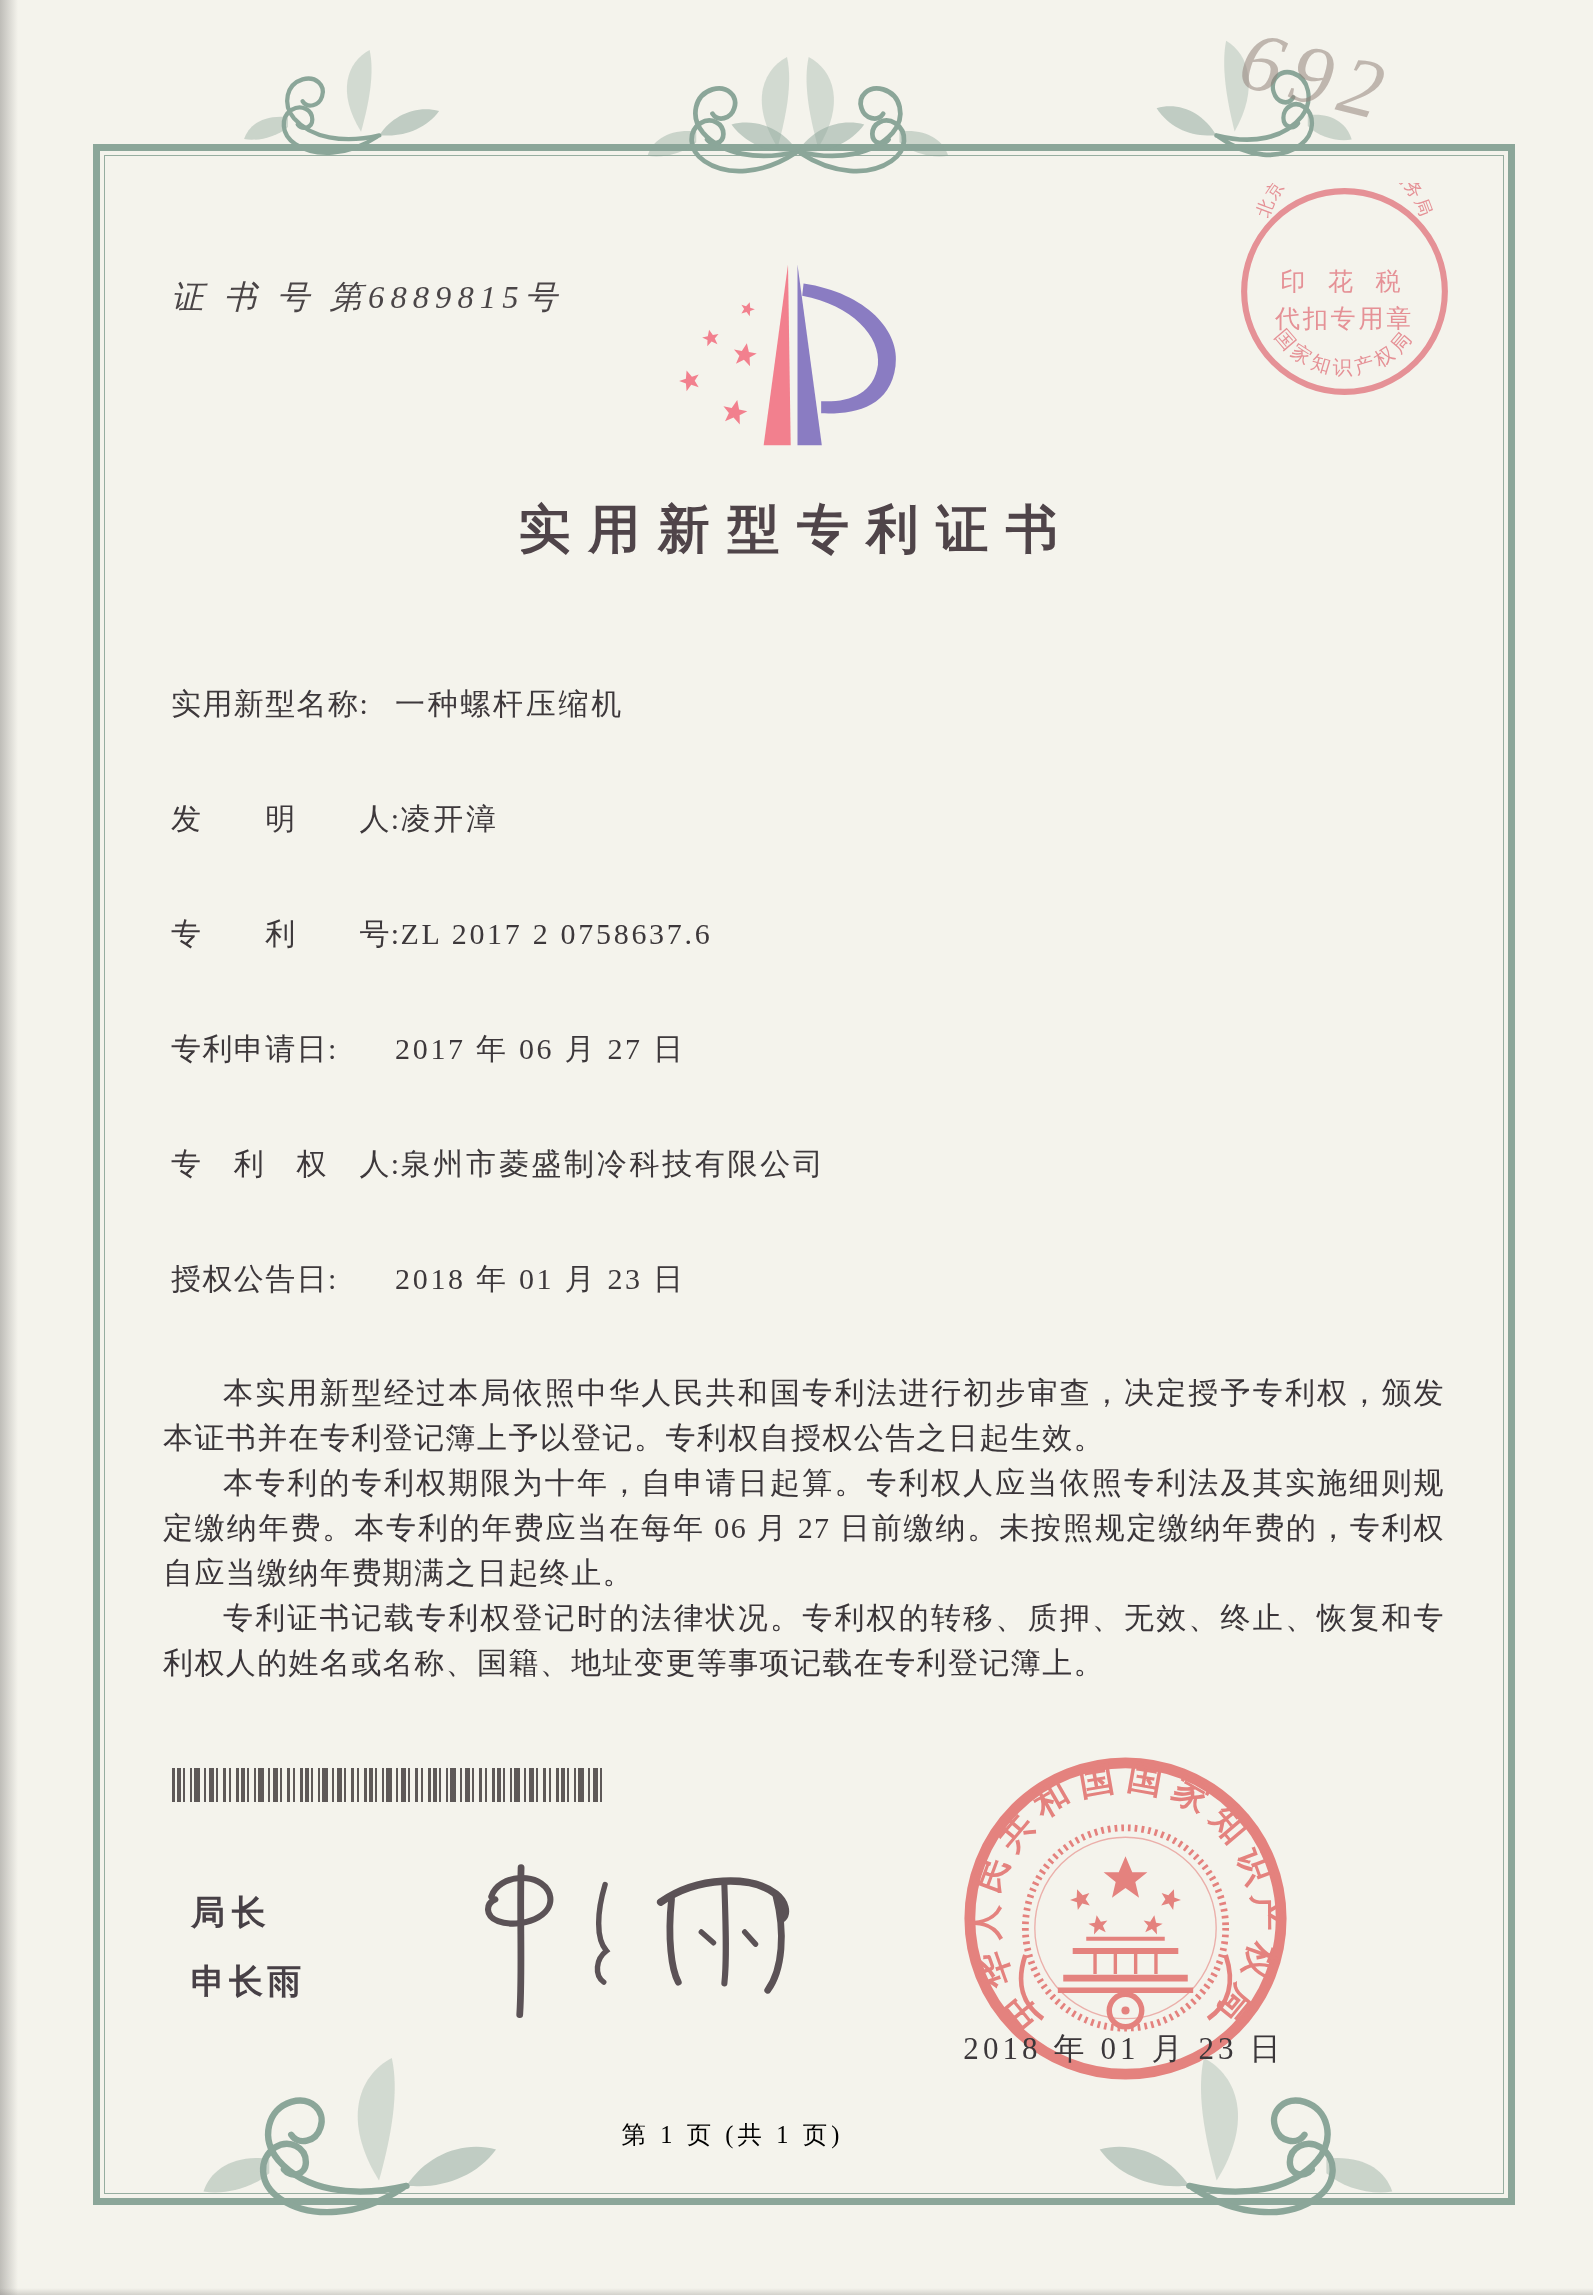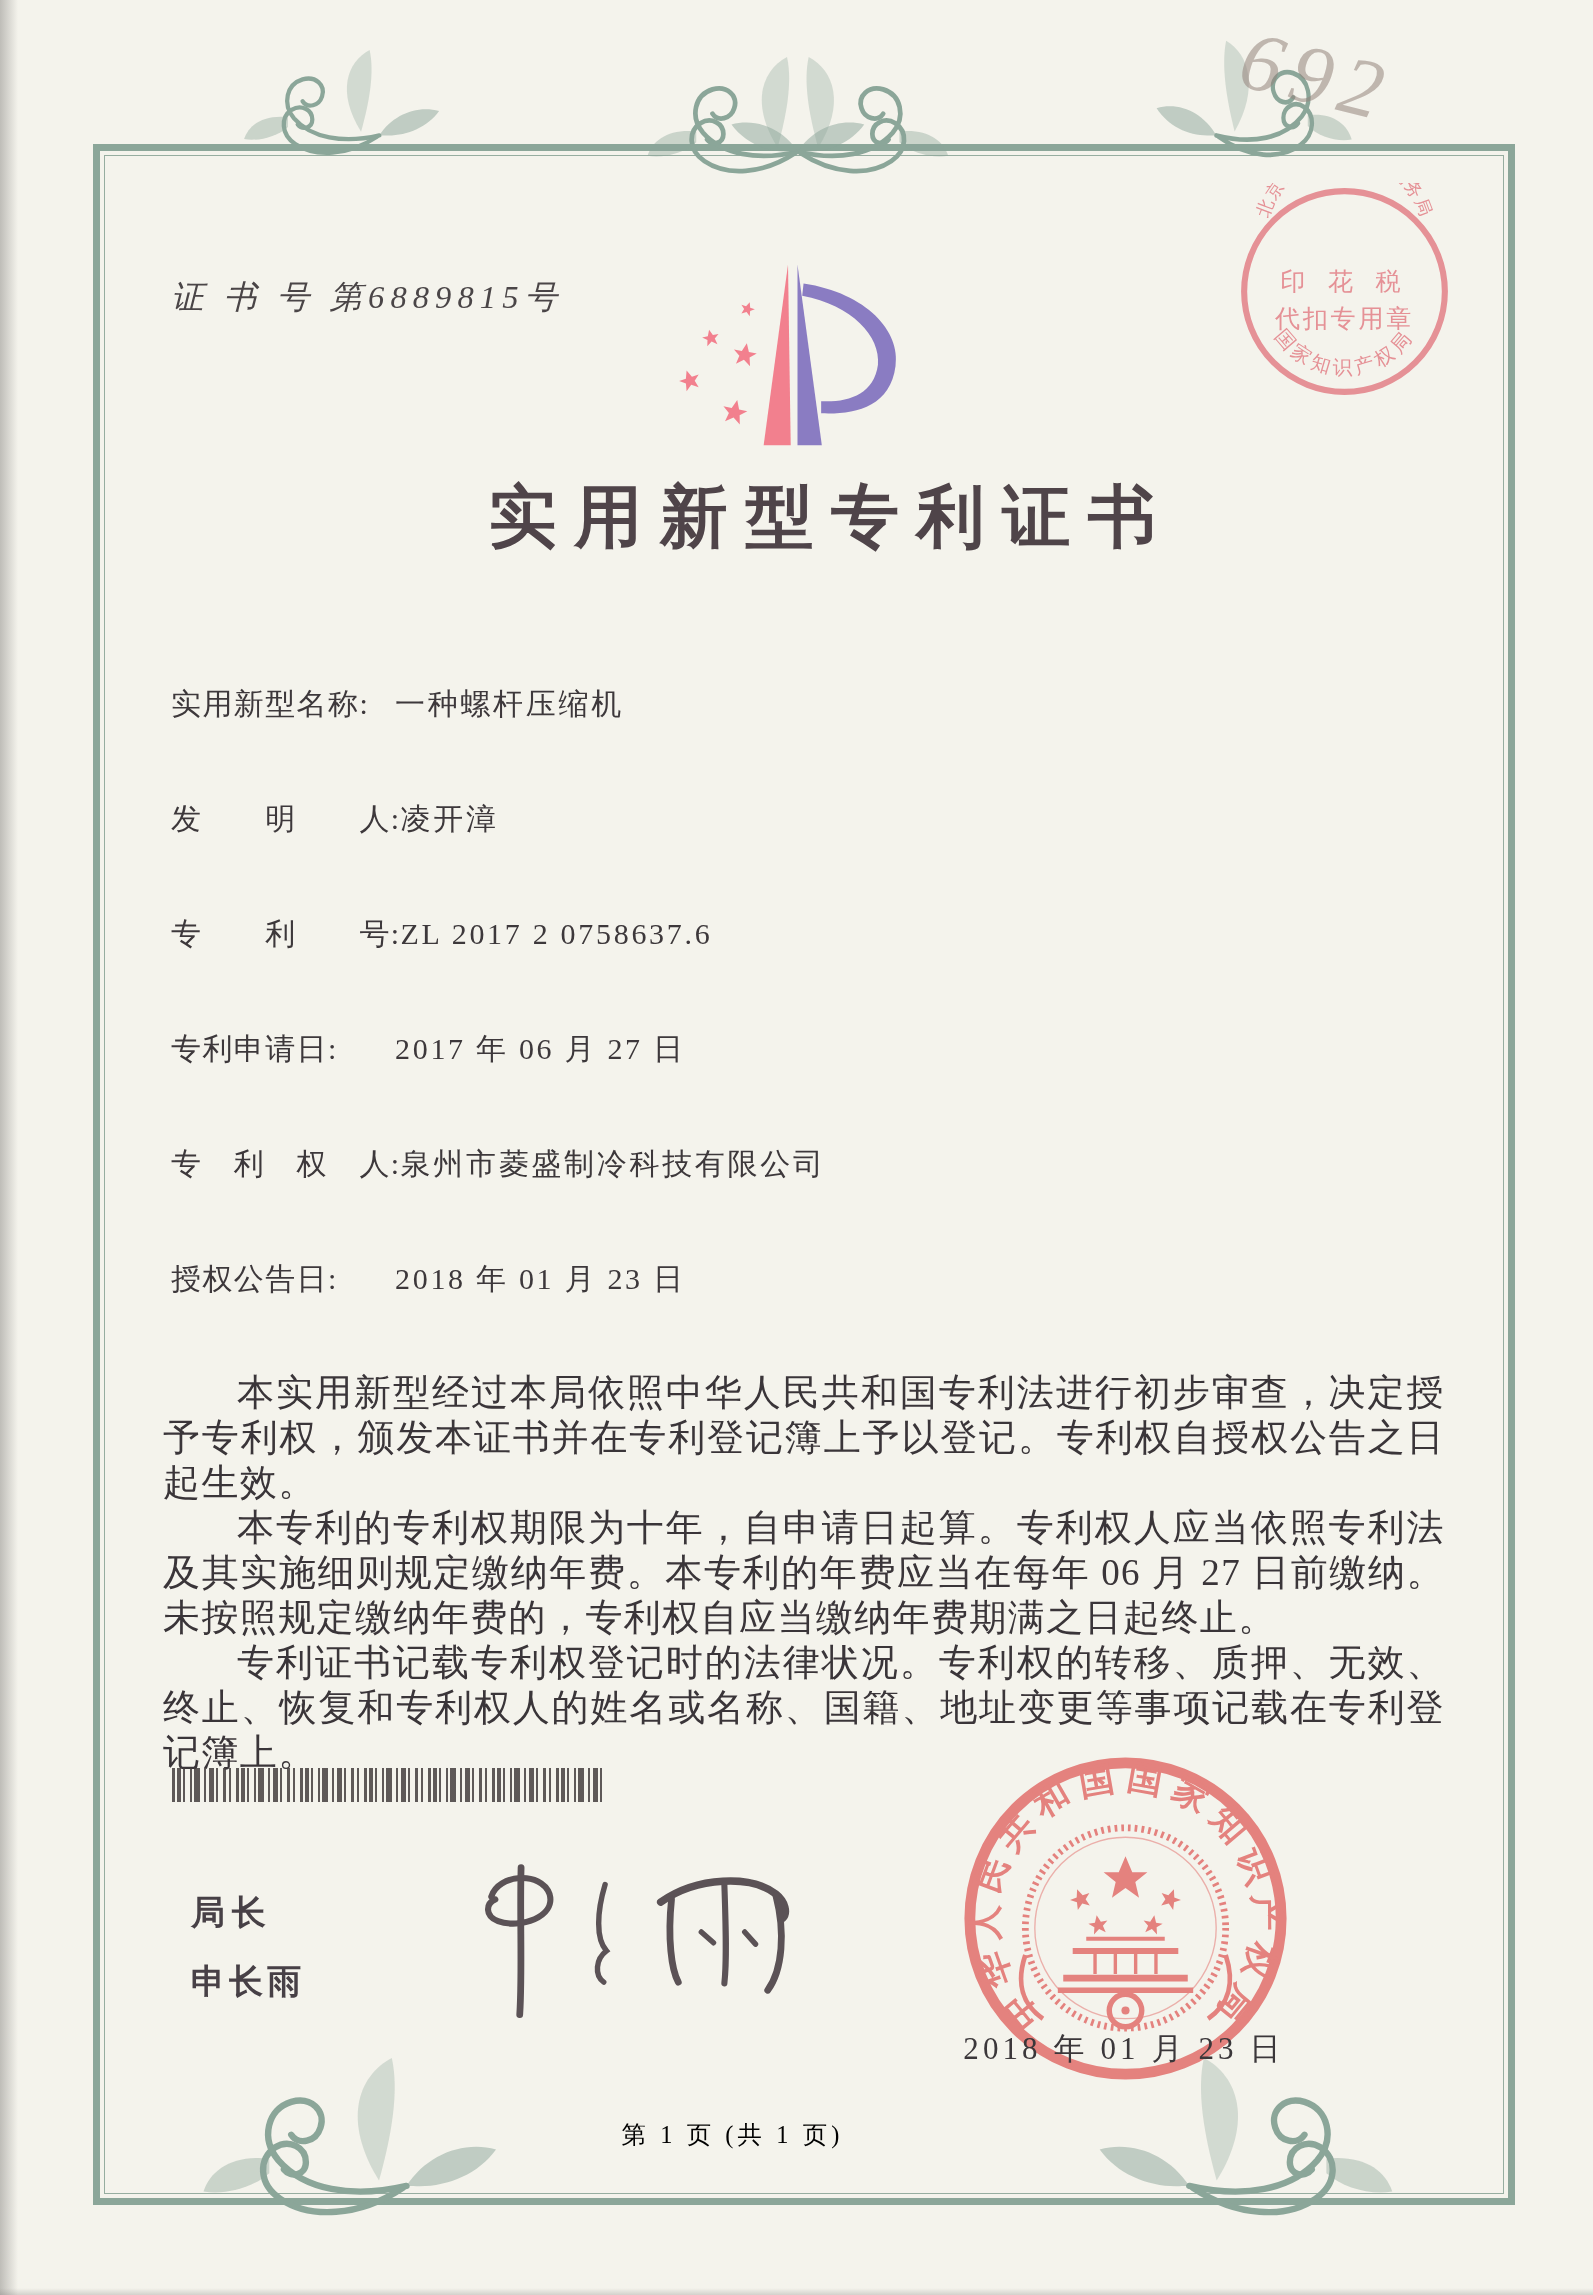--- a/index.html
+++ b/index.html
@@ -14,29 +14,29 @@
   .frame{position:absolute;left:93px;top:144px;width:1408px;height:2047px;
     border:7.5px solid #8ba699;}
   .frame-inner{position:absolute;left:4.1px;top:4.1px;right:4.1px;bottom:4.1px;border:1.4px solid #96ada0;}
   .orn-layer{position:absolute;left:0;top:0;width:1593px;height:2295px;pointer-events:none;}
   
   .cert-no{position:absolute;left:171px;top:276px;font-size:32.5px;letter-spacing:6.1px;color:#4a4547;font-style:italic;}
   
   .pencil{position:absolute;left:1240px;top:28.4px;font-size:83px;font-style:italic;
     color:rgba(148,132,124,.55);transform:rotate(14deg);letter-spacing:9.5px;}
   
-  .title{position:absolute;left:93px;top:472px;width:1408px;text-align:center;
-    font-size:68px;font-weight:bold;letter-spacing:17.6px;color:#4f4449;padding-left:34px;}
+  .title{position:absolute;left:93px;top:495px;width:1408px;text-align:center;
+    font-size:52px;font-weight:bold;letter-spacing:17.6px;color:#4f4449;}
   
   .fields{position:absolute;left:171px;top:684px;width:1273px;font-size:30px;color:#3d383b;}
   .field-row{height:115px;}
   .flabel{display:inline-block;min-width:224px;letter-spacing:1.4px;}
   .fvalue{letter-spacing:2.7px;}
   
-  .body-text{position:absolute;left:163px;top:1370px;width:1282px;font-size:37px;
+  .body-text{position:absolute;left:163px;top:1370px;width:1282px;font-size:30px;
     line-height:45px;letter-spacing:1.4px;text-align:justify;color:#3a3539;}
   .body-text p{margin:0;text-indent:2em;}
   
   .barcode{position:absolute;left:172px;top:1768px;width:431px;height:34px;opacity:.85;
     background:repeating-linear-gradient(90deg,
       #433d3d 0 2.7px,transparent 2.7px 4.7px,#433d3d 4.7px 9.5px,transparent 9.5px 11.5px,
       #433d3d 11.5px 13.5px,transparent 13.5px 18.3px,#433d3d 18.3px 20.3px,transparent 20.3px 22.4px,
       #433d3d 22.4px 28px,transparent 28px 32px,#433d3d 32px 34px,transparent 34px 37px,
       #433d3d 37px 42px,transparent 42px 44px,#433d3d 44px 46px,transparent 46px 51px,
       #433d3d 51px 54px,transparent 54px 57px,#433d3d 57px 59px,transparent 59px 64px);}

